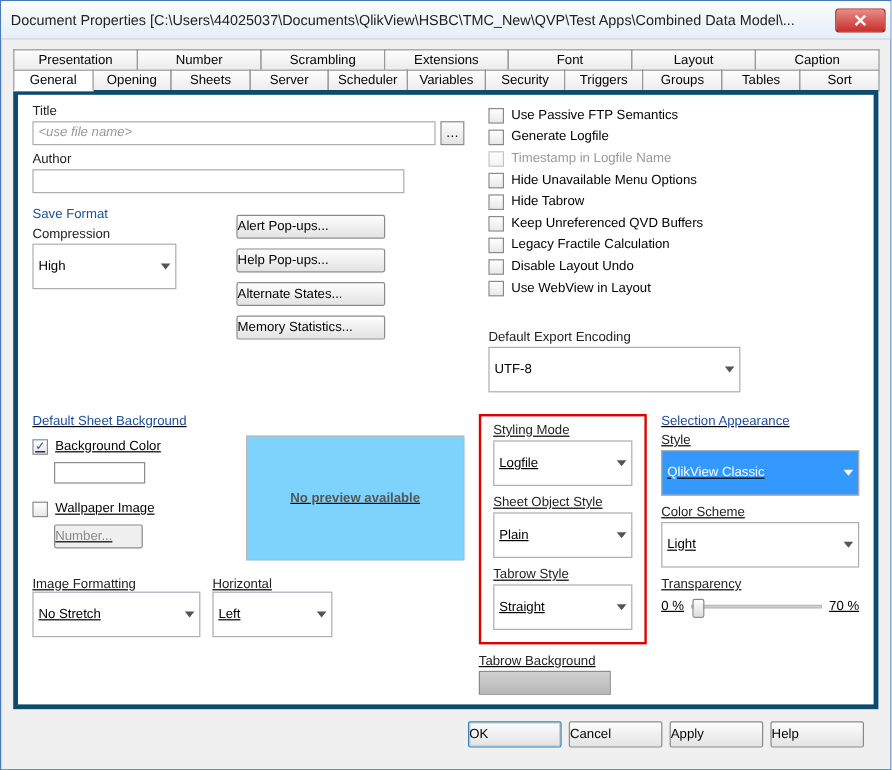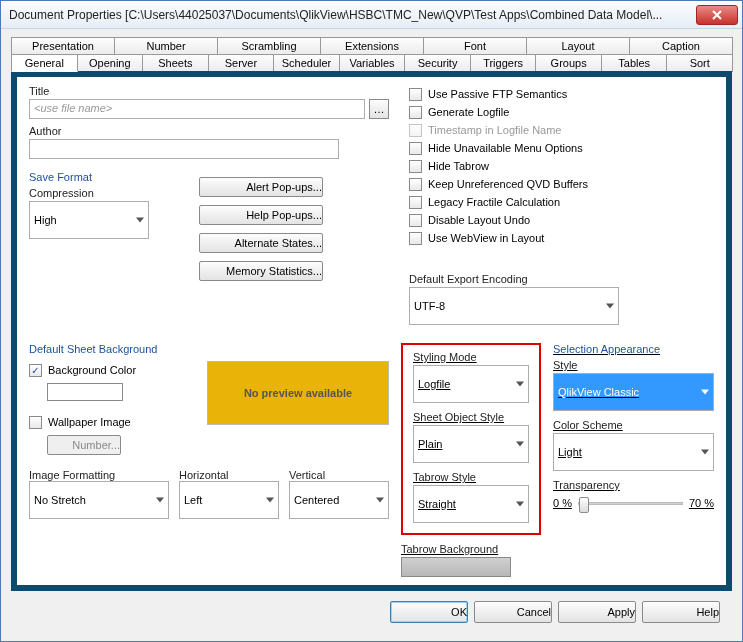--- a/index.html
+++ b/index.html
@@ -6,36 +6,36 @@
 body { margin: 0; background: #fff; }
 .window { width: 743px; height: 642px; border: 1px solid #4a7ab8; background: #f0f0f0; display: flex; flex-direction: column; }
 .titlebar { height: 32px; background: linear-gradient(#fbfcfd,#e6eef8); display: flex; align-items: center; padding: 0 4px; border-bottom: 1px solid #c8d4e4; }
 .titlebar-text { flex: 1; color: #222; font-size: 12px; white-space: nowrap; overflow: hidden; text-overflow: ellipsis; padding-left: 4px; }
 .close-btn { width: 42px; height: 20px; background: linear-gradient(#e98b86,#c9302c); border: 1px solid #a02622; border-radius: 3px; display: flex; align-items: center; justify-content: center; color: #fff; font-weight: bold; font-size: 12px; cursor: pointer; }
 .content { flex: 1; padding: 8px 10px; display: flex; flex-direction: column; }
 .tabrow { display: flex; }
 .tabrow .tab { border: 1px solid #999; border-bottom: none; background: linear-gradient(#fdfdfd,#ececec); padding: 2px 0; text-align: center; margin-right: -1px; cursor: pointer; flex: 1; }
 .tabrow2 .tab { flex: 1; }
 .tab.active { background: #fff; border-bottom: 1px solid #fff; position: relative; z-index: 2; }
-.tabpane { border: 6px solid #0c4a6e; background: #fff; flex: 1; padding: 8px 12px; position: relative; margin-top: -1px; }
+.tabpane { border: 4px solid #0c4a6e; background: #fff; flex: 1; padding: 8px 12px; position: relative; margin-top: -1px; }
 .label { color: #222; }
 .textbox { border: 1px solid #abadb3; background: #fff; height: 20px; padding: 2px 4px; }
 .textbox.placeholder { color: #999; font-style: italic; }
-.btn { border: 1px solid #8a8a8a; background: linear-gradient(#fdfdfd,#e3e3e3); padding: 3px 0; width: 124px; text-align: right; cursor: pointer; border-radius: 2px; }
+.btn { border: 1px solid #8a8a8a; background: linear-gradient(#fdfdfd,#e3e3e3); padding: 3px 0; width: 124px; text-align: left; cursor: pointer; border-radius: 2px; }
 .btn.small { width: 74px; }
 .btn.disabled { color: #8a8a8a; background: #efefef; }
 .fieldset-label { color: #1a4f9c; }
 .combo { border: 1px solid #abadb3; background: #fff; height: 38px; display: flex; align-items: center; padding: 0 4px; position: relative; cursor: pointer; }
 .combo .caret { position: absolute; right: 4px; top: 50%; transform: translateY(-50%); width: 0; height: 0; border-left: 4px solid transparent; border-right: 4px solid transparent; border-top: 5px solid #555; }
 .combo.highlight { background: #3399ff; color: #fff; }
 .chk { display: flex; align-items: center; gap: 6px; height: 18px; }
 .chkbox { width: 13px; height: 13px; border: 1px solid #8a8a8a; background: linear-gradient(#fff,#e8e8e8); display: inline-flex; align-items: center; justify-content: center; font-size: 10px; color: #1a4f9c; }
 .chkbox.checked::after { content: "✓"; }
 .chk.disabled { color: #999; }
-.preview { border: 1px solid #bbb; background: #eab308; display: flex; align-items: center; justify-content: center; font-weight: bold; color: #555; height: 64px; margin-left: 16px; }
+.preview { border: 1px solid #bbb; background: #7dd3fc; display: flex; align-items: center; justify-content: center; font-weight: bold; color: #555; height: 104px; margin-left: 16px; }
 .redbox { border: 2px solid #e00000; padding: 6px 10px 10px 10px; }
 .slider-track { height: 3px; background: #cfcfcf; position: relative; border: 1px solid #bbb; }
 .slider-thumb { position: absolute; top: -6px; width: 10px; height: 16px; background: linear-gradient(#fdfdfd,#dcdcdc); border: 1px solid #8a8a8a; border-radius: 2px; }
 .colorswatch { width: 76px; height: 18px; border: 1px solid #8a8a8a; background: #fff; }
 .bg-swatch { width: 110px; height: 20px; border: 1px solid #8a8a8a; background: linear-gradient(#d0d0d0,#b8b8b8); }
 .browse { width: 20px; height: 20px; border: 1px solid #8a8a8a; background: linear-gradient(#fdfdfd,#e3e3e3); display: flex; align-items: center; justify-content: center; cursor: pointer; }
 .bottom-bar { display: flex; justify-content: flex-end; gap: 6px; padding: 10px 12px; }
 .bottom-bar .btn { width: 78px; padding: 4px 0; }
 .btn.default { border: 1px solid #3c7fb1; box-shadow: 0 0 0 1px #a0d1f0 inset; }
 </style>
@@ -150,21 +150,21 @@
             <div class="combo" style="width:210px; margin-top:2px;">
               <span>UTF-8</span>
                 <span class="caret"></span>
             </div>
           </div>
         </div>
       </div>
 
       <div style="display:flex; gap:12px; margin-top:18px;">
 
-        <div style="width:360px;">
+        <div style="width:360px;text-decoration:underline;">
           <div class="fieldset-label">Default Sheet Background</div>
           <div style="display:flex; gap:12px; margin-top:6px;">
             <div style="width:150px;">
               <div class="chk">
                   <span class="chkbox checked"></span>
                   <span>Background Color</span>
                 </div>
               <div class="colorswatch" style="margin:4px 0 12px 18px;"></div>
               <div class="chk">
                   <span class="chkbox"></span>
@@ -185,27 +185,20 @@
                   <span class="caret"></span>
                 </div>
             </div>
             <div style="width:100px;">
               <div class="label">Horizontal</div>
               <div class="combo">
                   <span>Left</span>
                   <span class="caret"></span>
                 </div>
             </div>
-            <div style="width:100px;">
-              <div class="label">Vertical</div>
-              <div class="combo">
-                  <span>Centered</span>
-                  <span class="caret"></span>
-                </div>
-            </div>
           </div>
         </div>
 
         <div style="flex:1; display:flex; gap:12px;text-decoration:underline;">
           <div style="width:140px;">
             <div class="redbox">
               <div class="label">Styling Mode</div>
               <div class="combo" style="margin:2px 0 8px 0;">
                   <span>Logfile</span>
                   <span class="caret"></span>

